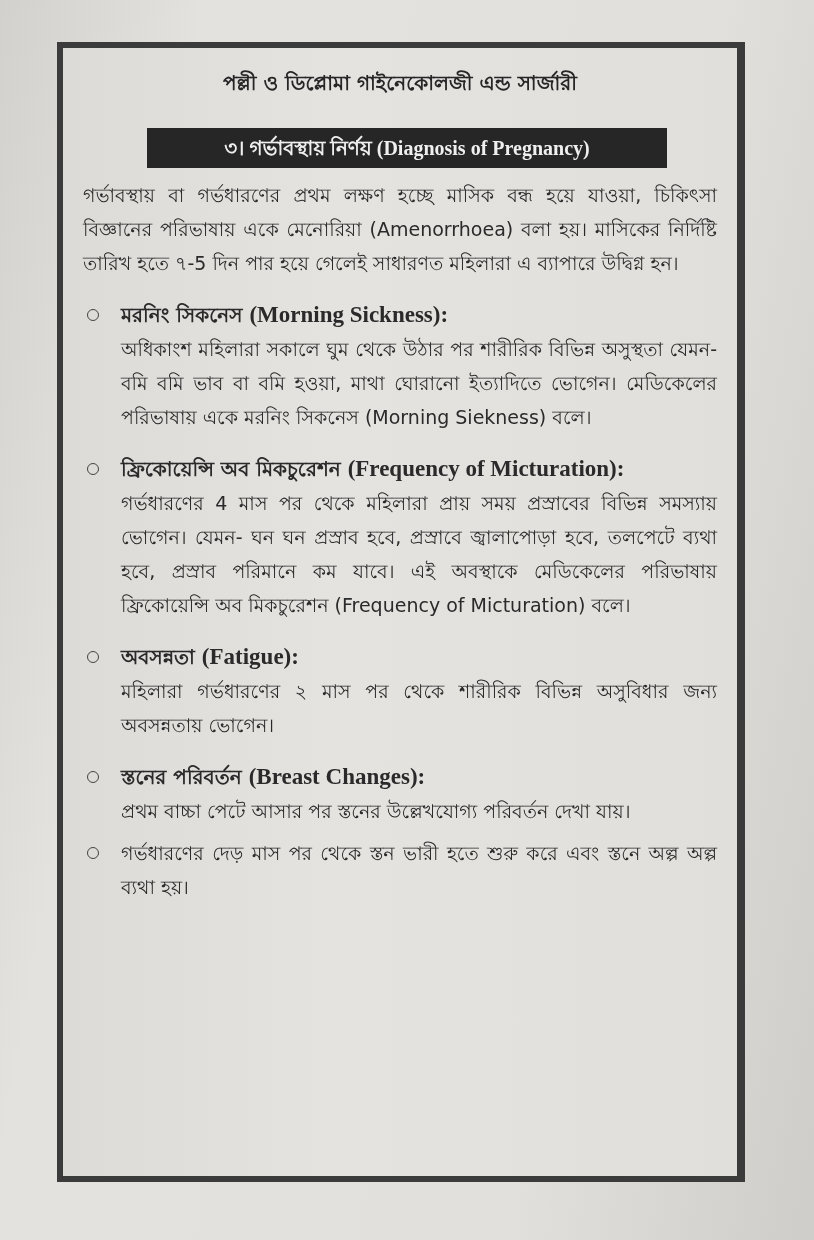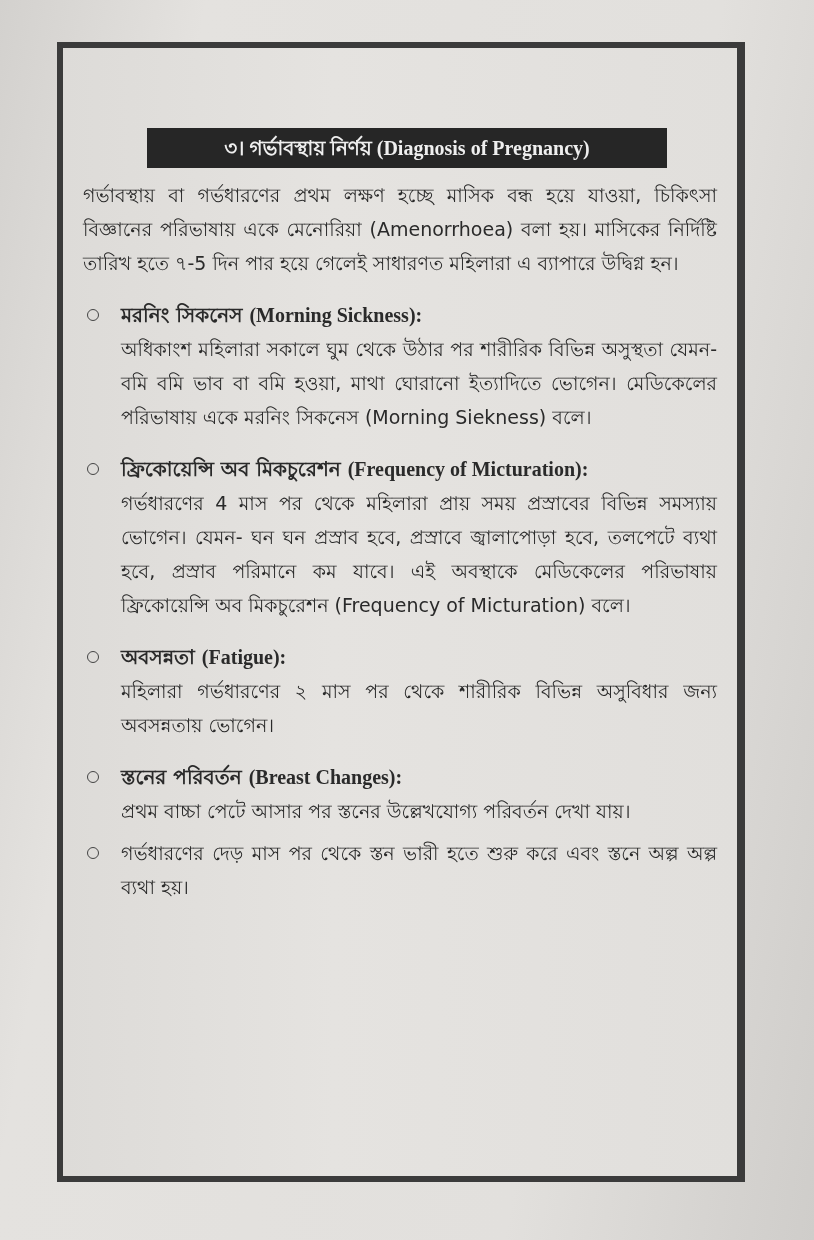--- a/index.html
+++ b/index.html
@@ -39,21 +39,21 @@
       font-family: "DejaVu Sans", sans-serif;
     }
     .para { text-align: justify; margin: 0 0 18px 0; }
     .section-head { font-weight: bold; margin: 0 0 0 0; }
     .item { position: relative; padding-left: 38px; margin-bottom: 18px; }
     .bullet {
       position: absolute; left: 4px; top: 11px;
       width: 10px; height: 10px; border: 1.5px solid #444; border-radius: 50%;
     }
     .item-title { font-weight: bold; font-size: 20px; }
-    .item-title .en { font-family: "Liberation Serif", serif; font-size: 20px; }
+    .item-title .en { font-family: "Liberation Serif", serif; font-size: 23px; }
     .item-body { text-align: justify; }
     .page-number-scroll {
       position: absolute; left: 270px; top: 1070px; width: 130px; height: 42px;
       border: 1px solid #777; border-radius: 6px; background: #e2e0dd;
       text-align: center; line-height: 42px; font-size: 18px; font-weight: bold;
       font-family: "DejaVu Sans", sans-serif;
     }
     .scroll-curl-left {
       position: absolute; left: -6px; top: 2px; width: 16px; height: 50px;
       border: 1px solid #777; border-radius: 8px 8px 0 0; background: #e2e0dd;
@@ -62,20 +62,21 @@
       position: absolute; right: -6px; top: -18px; width: 16px; height: 20px;
       border: 1px solid #777; border-radius: 8px; background: #e2e0dd;
     }
   </style>
 </head>
 <body>
 
 <div class="page-bg"></div>
 
 <div class="frame">
+  <div class="running-head">পল্লী ও ডিপ্লোমা গাইনেকোলজী এন্ড সার্জারী</div>
   <div class="chapter-title">৩। গর্ভাবস্থায় নির্ণয় (Diagnosis of Pregnancy)</div>
 
   <div class="content">
     <p class="para">গর্ভাবস্থায় বা গর্ভধারণের প্রথম লক্ষণ হচ্ছে মাসিক বন্ধ হয়ে যাওয়া, চিকিৎসা বিজ্ঞানের পরিভাষায় একে মেনোরিয়া (Amenorrhoea) বলা হয়। মাসিকের নির্দিষ্টি তারিখ হতে ৭-5 দিন পার হয়ে গেলেই সাধারণত মহিলারা এ ব্যাপারে উদ্বিগ্ন হন।</p>
 
     <div class="item">
       <span class="bullet"></span>
       <div class="item-title">
         <span>মরনিং সিকনেস</span>
         <span class="en">(Morning Sickness):</span>

